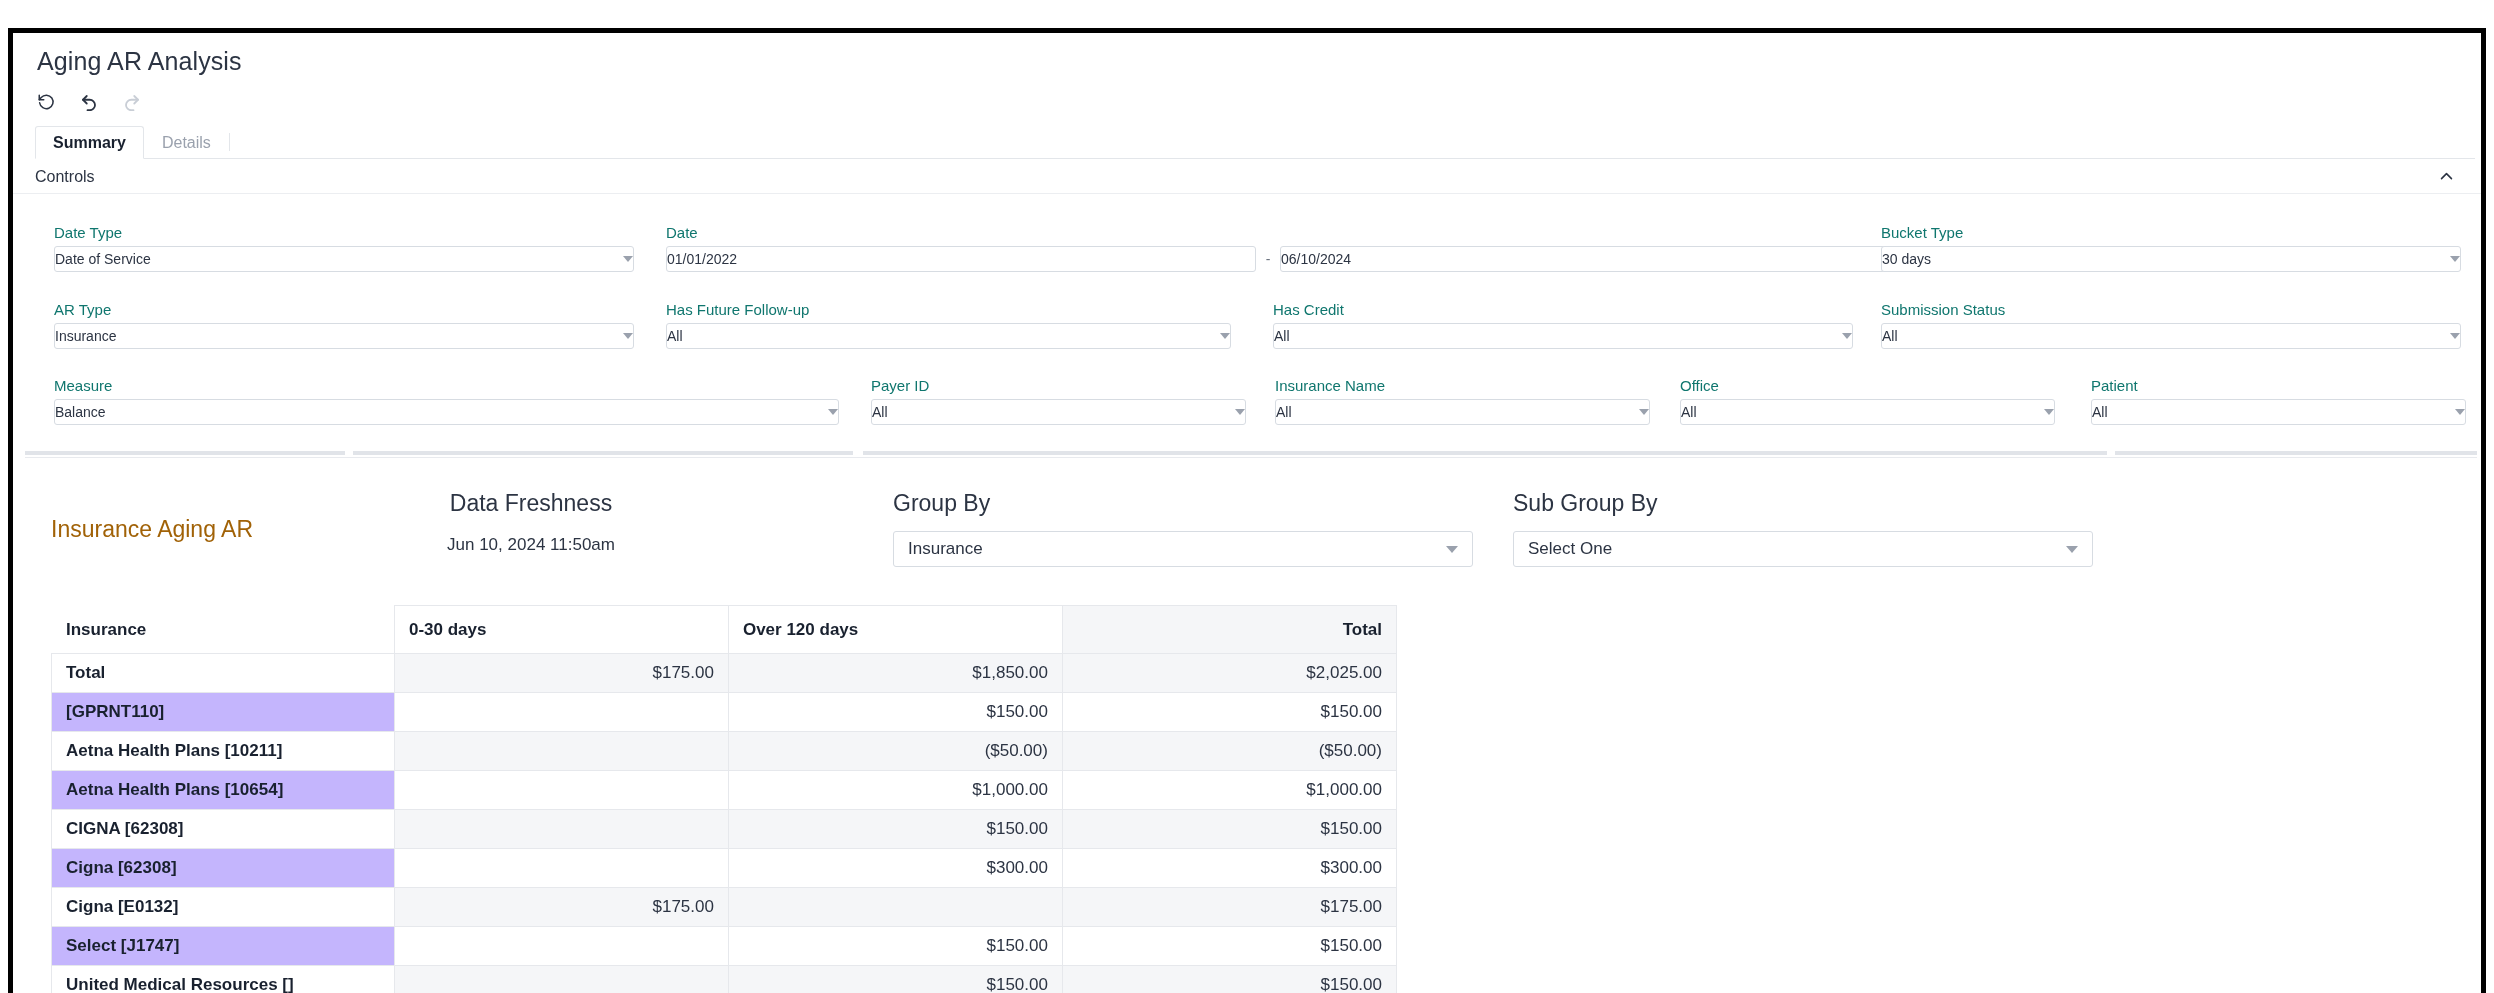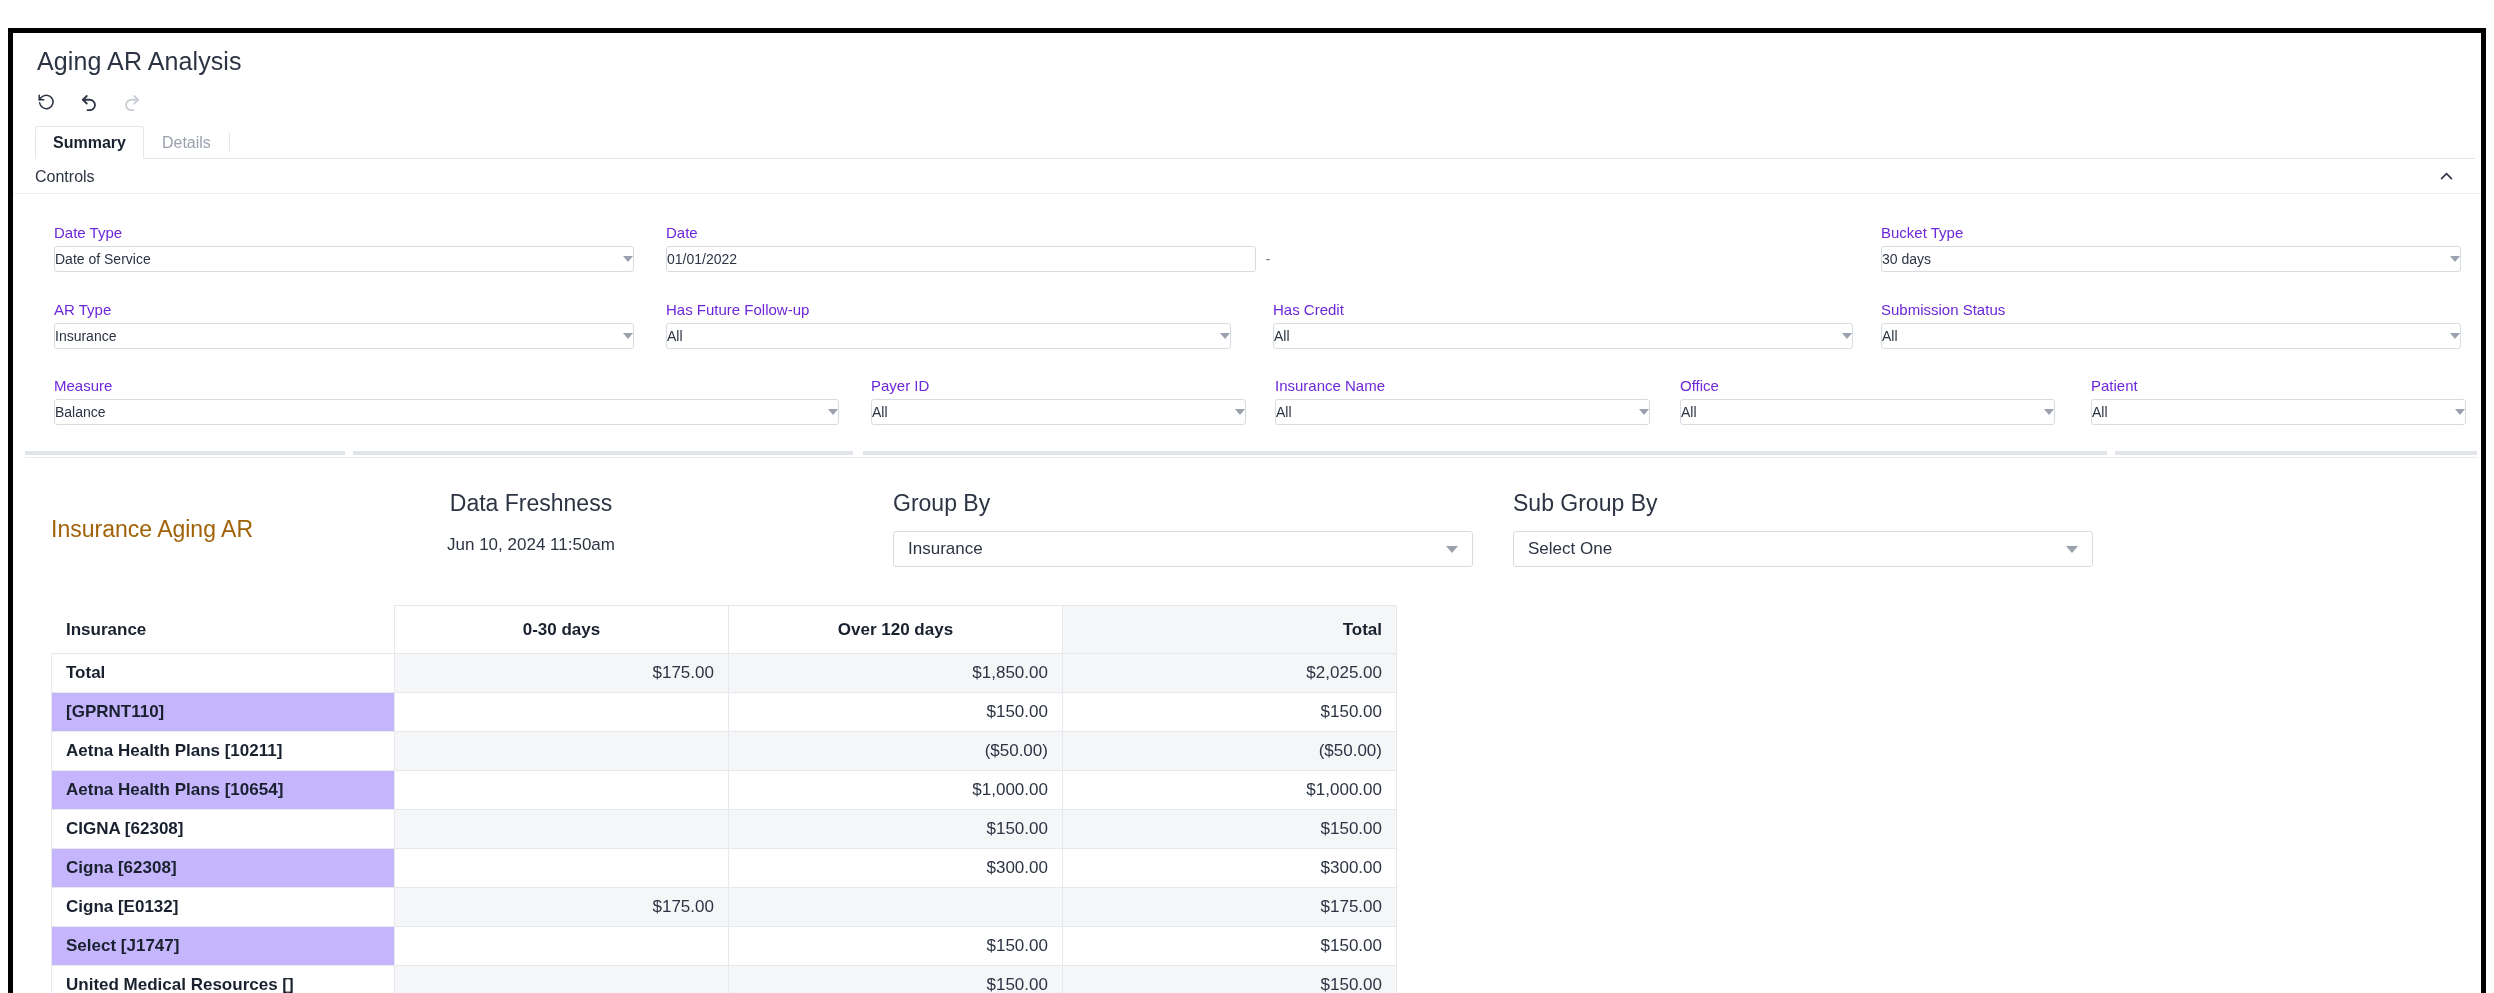--- a/index.html
+++ b/index.html
@@ -110,21 +110,21 @@
     position: absolute;
     left: 0; top: 161px;
     width: 100%;
     height: 259px;
     background: #ffffff;
   }
 
   .field { position: absolute; }
   .field-label {
     font-size: 15px;
-    color: #6d28d9;
+    color: #0f766e;
     margin-bottom: 5px;
     white-space: nowrap;
     display: block;
   }
   .select-box, .text-box {
     height: 26px;
     border: 1px solid #d7dce2;
     border-radius: 3px;
     background: #ffffff;
     display: flex; align-items: center;
@@ -238,21 +238,21 @@
     color: #19212f;
     vertical-align: middle;
     height: 48px;
   }
   .data-table thead th.col-label {
     text-align: left;
     background: #ffffff;
     border-top-color: #ffffff;
     border-left-color: #ffffff;
   }
-  .data-table thead th.col-num { text-align: center; background: #ffffff; }
+  .data-table thead th.col-num { text-align: left; background: #ffffff; }
   .data-table thead th.col-total { text-align: right; background: #f5f6f8; }
   .data-table tbody td.rowhdr {
     text-align: left;
     font-weight: bold;
     color: #19212f;
     width: 198px;
     background: #c4b5fd;
   }
   .data-table tbody td.num { text-align: right; color: #2c3443; }
   .data-table tbody tr.shade td.num { background: #f5f6f8; }
@@ -321,20 +321,23 @@
         </div>
       </div>
 
       <div class="field" style="left:653px; top:30px; width:1360px;">
         <label class="field-label">Date</label>
         <div class="date-pair">
           <div class="text-box">
             <span>01/01/2022</span>
           </div>
           <span class="date-dash">-</span>
+          <div class="text-box">
+            <span>06/10/2024</span>
+          </div>
         </div>
       </div>
 
       <div class="field" style="left:1868px; top:30px; width:580px;">
         <label class="field-label">Bucket Type</label>
         <div class="select-box">
           <span class="sel-val">30 days</span>
           <span class="caret"></span>
         </div>
       </div>

